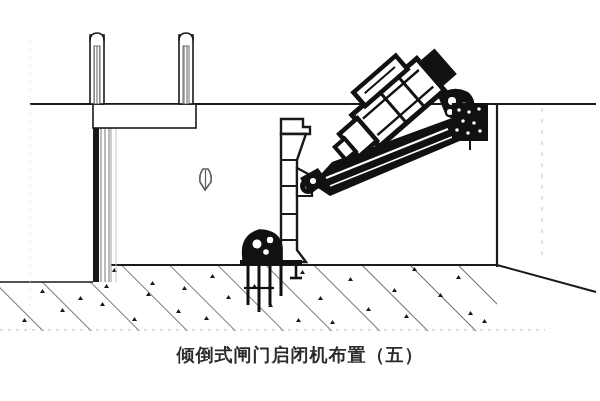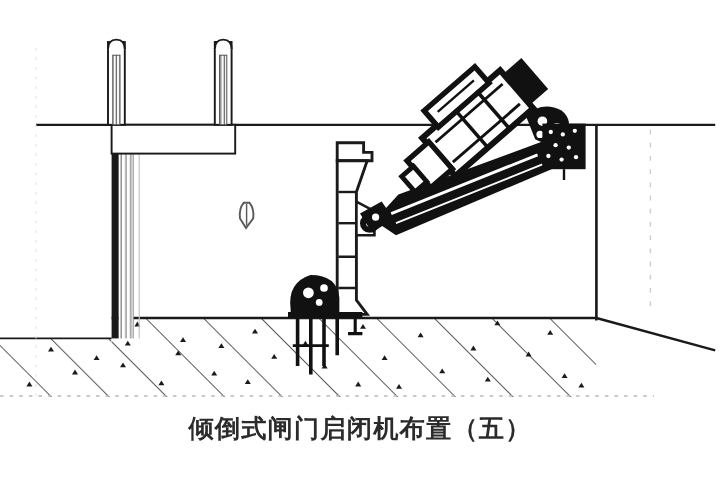--- a/index.html
+++ b/index.html
@@ -25,21 +25,21 @@
     height: 401px;
     display: block;
   }
   #caption {
     position: absolute;
     left: 0;
     top: 343px;
     width: 600px;
     text-align: center;
     font-family: "DejaVu Sans", "Liberation Sans", sans-serif;
-    font-size: 21px;
+    font-size: 18px;
     font-weight: 700;
     letter-spacing: 1px;
     color: #2b2b2b;
     white-space: nowrap;
   }
 </style>
 </head>
 <body>
 
 <div id="page">

